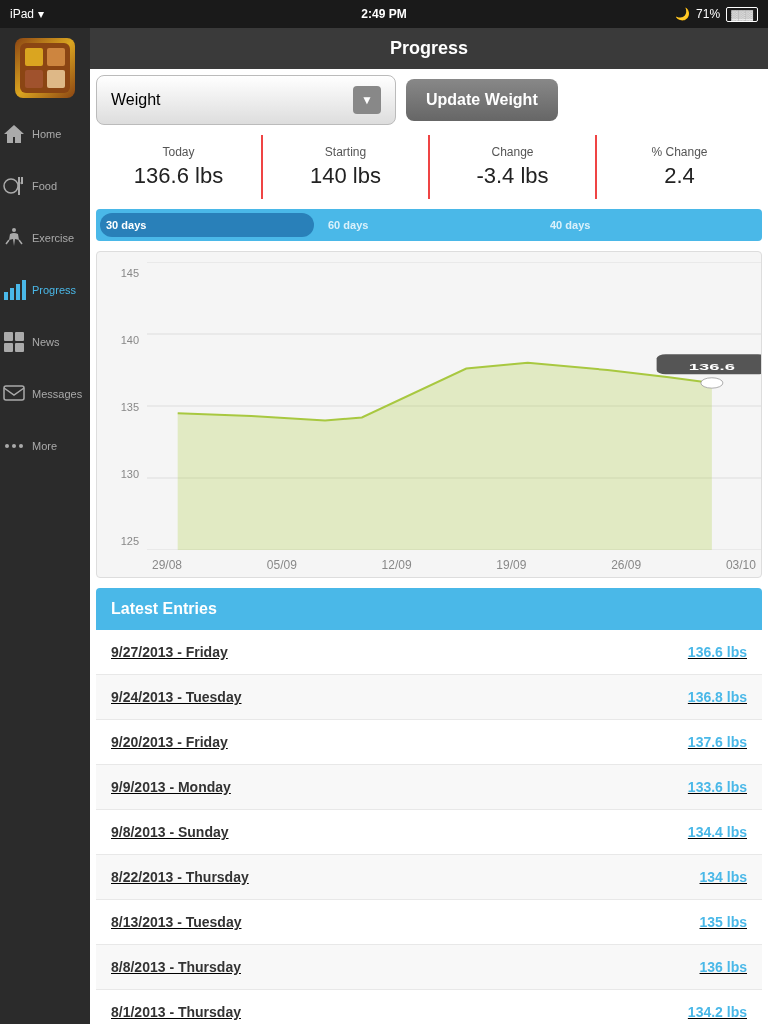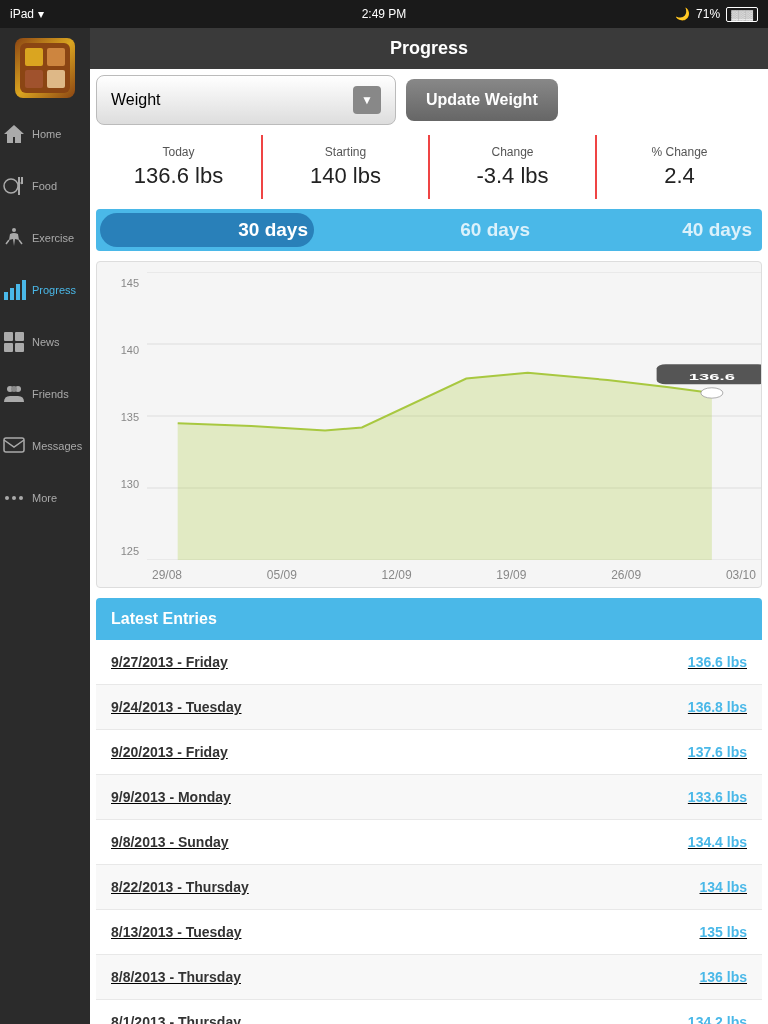--- a/index.html
+++ b/index.html
@@ -19,21 +19,21 @@
       color: #fff;
       height: 28px;
       display: flex;
       align-items: center;
       justify-content: space-between;
       padding: 0 10px;
       font-size: 12px;
       flex-shrink: 0;
     }
     .status-left { display: flex; align-items: center; gap: 4px; }
-    .status-center { position: absolute; left: 50%; transform: translateX(-50%); font-weight: 400; }
+    .status-center { position: absolute; left: 50%; transform: translateX(-50%); font-weight: 700; }
     .status-right { display: flex; align-items: center; gap: 6px; margin-left: auto; }
 
     
     .app-container {
       display: flex;
       flex: 1;
       overflow: hidden;
     }
 
     
@@ -183,23 +183,23 @@
     
     .period-tabs {
       display: flex;
       background: #4ab8e8;
       border-radius: 4px;
       margin-bottom: 10px;
       overflow: hidden;
     }
     .period-tab {
       flex: 1;
-      text-align: right;
+      text-align: left;
       padding: 10px;
-      font-size: 19px;
+      font-size: 11px;
       font-weight: 600;
       color: rgba(255,255,255,0.8);
       cursor: pointer;
     }
     .period-tab.active {
       background: #2980b9;
       border-radius: 20px;
       color: #fff;
       margin: 4px;
       padding: 6px;
@@ -338,31 +338,20 @@
         <svg width="24" height="24" viewBox="0 0 24 24" fill="#aaa">
           <rect x="2" y="2" width="9" height="9" rx="1" fill="#aaa"></rect>
           <rect x="13" y="2" width="9" height="9" rx="1" fill="#aaa"></rect>
           <rect x="2" y="13" width="9" height="9" rx="1" fill="#aaa"></rect>
           <rect x="13" y="13" width="9" height="9" rx="1" fill="#aaa"></rect>
         </svg>
       </div>
       <span>News</span>
     </div>
 
-    <div class="sidebar-item">
-      <div class="sidebar-icon">
-        <svg width="24" height="24" viewBox="0 0 24 24" fill="#aaa">
-          <circle cx="8" cy="7" r="3" fill="#aaa"></circle>
-          <circle cx="16" cy="7" r="3" fill="#aaa"></circle>
-          <circle cx="12" cy="7" r="3" fill="#888"></circle>
-          <path d="M2 20 Q2 14 8 14 Q12 14 12 14 Q12 14 16 14 Q22 14 22 20" fill="#aaa"></path>
-        </svg>
-      </div>
-      <span>Friends</span>
-    </div>
 
     <div class="sidebar-item">
       <div class="sidebar-icon">
         <svg width="24" height="24" viewBox="0 0 24 24" fill="#aaa">
           <rect x="2" y="4" width="20" height="14" rx="2" stroke="#aaa" stroke-width="1.5" fill="none"></rect>
           <path d="M2 6 L12 13 L22 6" stroke="#aaa" stroke-width="1.5" fill="none"></path>
         </svg>
       </div>
       <span>Messages</span>
     </div>

